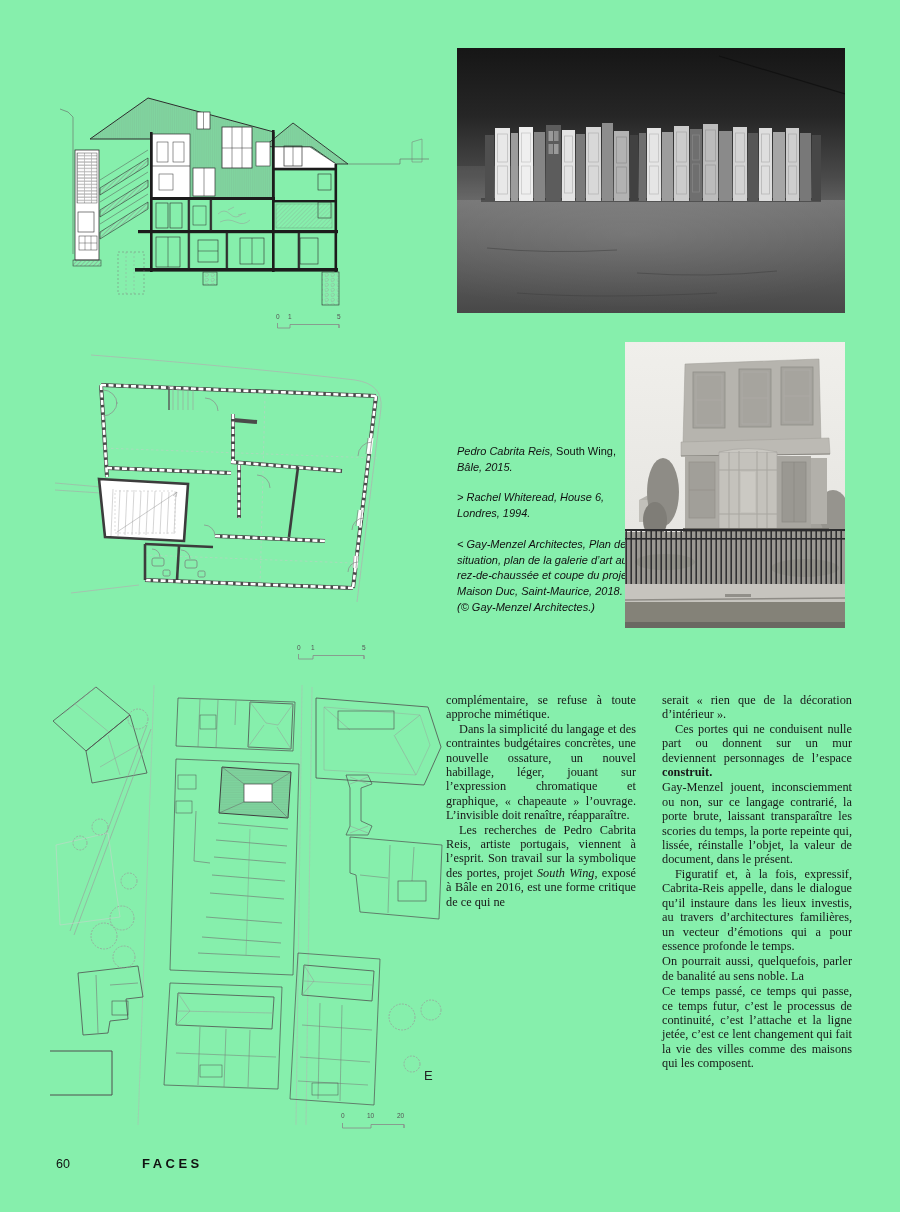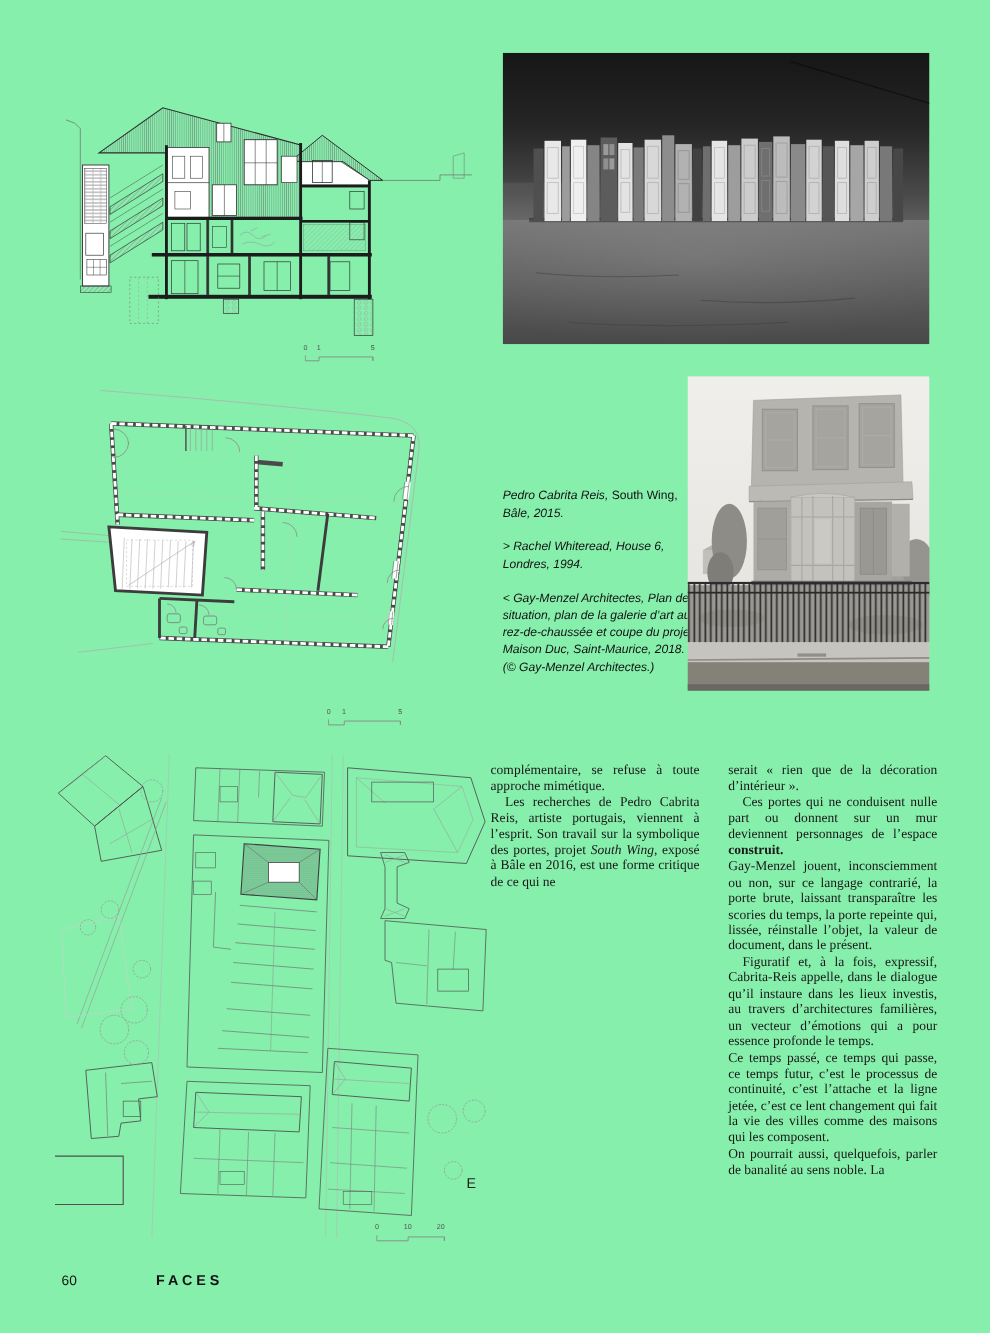--- a/index.html
+++ b/index.html
@@ -506,29 +506,30 @@
     <span style="left:-1px">0</span>
     <span style="left:25px">10</span>
     <span style="left:55px">20</span>
     <svg width="66" height="9" viewBox="0 0 66 9">
       <path d="M0.5,3 V8 H29 V4.5 H62 V8 M62,4.5 V8" fill="none" stroke="#888" stroke-width="0.8"></path>
     </svg>
   </div>
 
   <div class="abs col" style="left:446px;top:693px" lang="fr">
       <p lang="fr"><span>complémentaire, se refuse à toute approche mimétique.</span></p>
+      <p lang="fr" class="ind"><span>Dans la simplicité du langage et des contraintes budgétaires concrètes, une nouvelle ossa­ture, un nouvel habillage, léger, jouant sur l’expression chroma­tique et graphique, « chapeaute » l’ouvrage. L’invisible doit renaître, réapparaître.</span></p>
       <p lang="fr" class="ind"><span>Les recherches de Pedro Cabrita Reis, artiste portugais, viennent à l’esprit. Son travail sur la sym­bolique des portes, projet </span><span class="it">South Wing</span><span>, exposé à Bâle en 2016, est une forme critique de ce qui ne</span></p>
     </div>
   <div class="abs col" style="left:662px;top:693px" lang="fr">
       <p lang="fr"><span>serait « rien que de la décoration d’intérieur ».</span></p>
       <p lang="fr" class="ind"><span>Ces portes qui ne conduisent nulle part ou donnent sur un mur deviennent personnages de l’espace </span><span class="bd">construit.</span></p>
       <p lang="fr" class="gap"><span>Gay-Menzel jouent, inconsciem­ment ou non, sur ce langage contrarié, la porte brute, laissant transparaître les scories du temps, la porte repeinte qui, lissée, réins­talle l’objet, la valeur de document, dans le présent.</span></p>
       <p lang="fr" class="ind"><span>Figuratif et, à la fois, expressif, Cabrita-Reis appelle, dans le dia­logue qu’il instaure dans les lieux investis, au travers d’architectures familières, un vecteur d’émotions qui a pour essence profonde le temps.</span></p>
+      <p lang="fr" class="gap"><span>On pourrait aussi, quelquefois, par­ler de banalité au sens noble. La</span></p>
       <p lang="fr" class="gap"><span>Ce temps passé, ce temps qui passe, ce temps futur, c’est le processus de continuité, c’est l’attache et la ligne jetée, c’est ce lent changement qui fait la vie des villes comme des maisons qui les composent.</span></p>
-      <p lang="fr" class="gap"><span>On pourrait aussi, quelquefois, par­ler de banalité au sens noble. La</span></p>
     </div>
 
   <div class="abs footer" style="left:56px;top:1156px">
     <span class="pnum">60</span>
     <span class="mag">FACES</span>
   </div>
 
 </div>
 
 </body></html>

